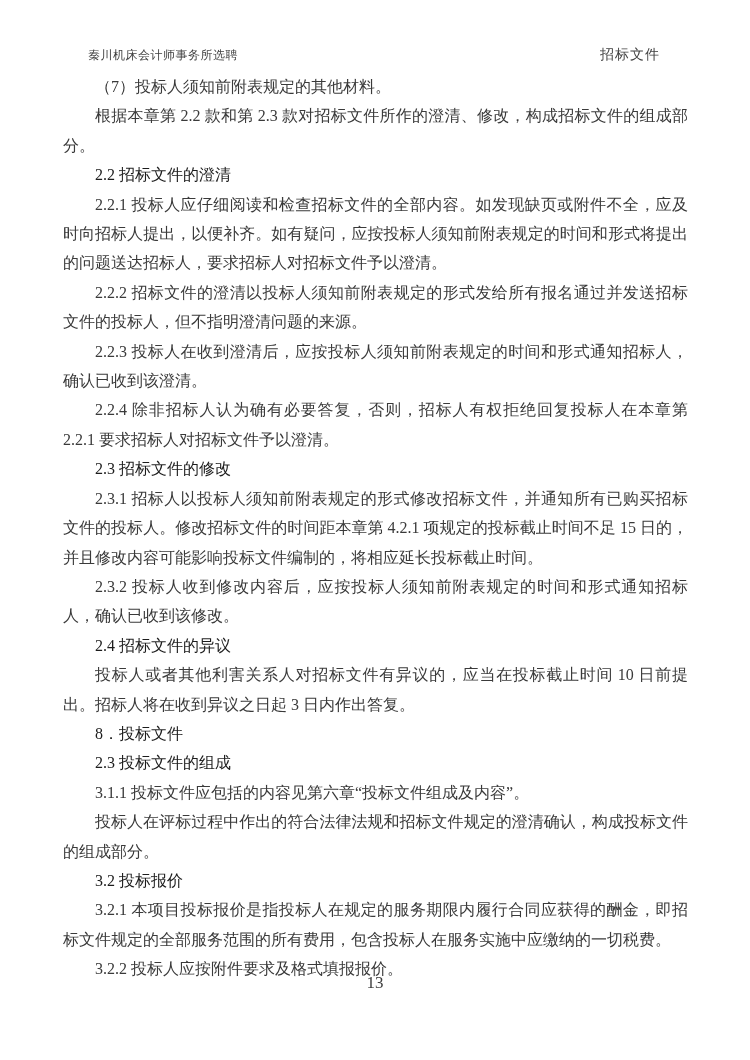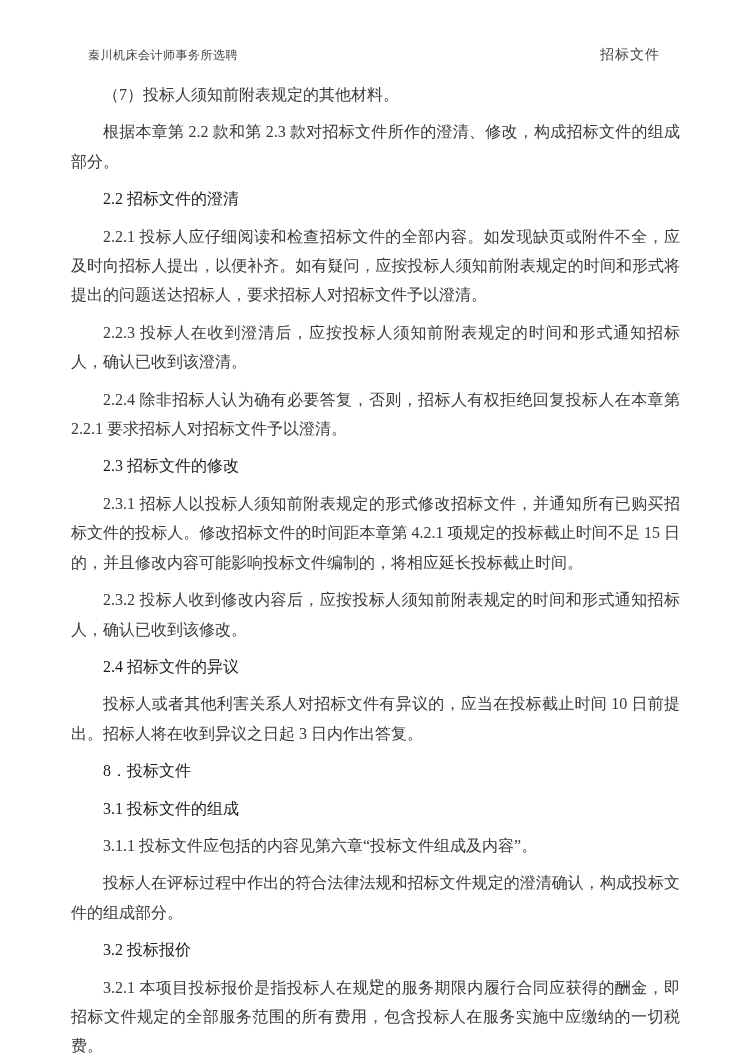--- a/index.html
+++ b/index.html
@@ -38,65 +38,66 @@
     position: absolute;
     top: 72px;
     left: 63px;
     width: 625px;
     font-size: 16px;
     line-height: 29.4px;
     color: #3a3a3a;
     text-align: justify;
   }
   .doc-body p {
-    margin: 8px;
+    margin: 0;
     padding: 0;
     text-indent: 32px;
   }
   .doc-body p.heading {
     font-weight: normal;
     color: #1c1c1c;
     text-align: left;
   }
   .page-footer {
     position: absolute;
     top: 976px;
     left: 0;
     width: 100%;
     text-align: center;
-    font-size: 12px;
+    font-size: 17px;
     line-height: 14px;
     color: #3f3f3f;
   }
 </style>
 </head>
 <body>
 
 <div class="page">
 
   <div class="running-header">
     <span class="hdr-left">秦川机床会计师事务所选聘</span>
     <span class="hdr-right">招标文件</span>
   </div>
 
   <div class="doc-body" id="doc-body">
 
   <p class="body">（7）投标人须知前附表规定的其他材料。</p>
       <p class="body">根据本章第 2.2 款和第 2.3 款对招标文件所作的澄清、修改，构成招标文件的组成部分。</p>
       <p class="heading">2.2 招标文件的澄清</p>
       <p class="body">2.2.1 投标人应仔细阅读和检查招标文件的全部内容。如发现缺页或附件不全，应及时向招标人提出，以便补齐。如有疑问，应按投标人须知前附表规定的时间和形式将提出的问题送达招标人，要求招标人对招标文件予以澄清。</p>
+      <p class="body">2.2.2 招标文件的澄清以投标人须知前附表规定的形式发给所有报名通过并发送招标文件的投标人，但不指明澄清问题的来源。</p>
       <p class="body">2.2.3 投标人在收到澄清后，应按投标人须知前附表规定的时间和形式通知招标人，确认已收到该澄清。</p>
       <p class="body">2.2.4 除非招标人认为确有必要答复，否则，招标人有权拒绝回复投标人在本章第 2.2.1 要求招标人对招标文件予以澄清。</p>
       <p class="heading">2.3 招标文件的修改</p>
       <p class="body">2.3.1 招标人以投标人须知前附表规定的形式修改招标文件，并通知所有已购买招标文件的投标人。修改招标文件的时间距本章第 4.2.1 项规定的投标截止时间不足 15 日的，并且修改内容可能影响投标文件编制的，将相应延长投标截止时间。</p>
       <p class="body">2.3.2 投标人收到修改内容后，应按投标人须知前附表规定的时间和形式通知招标人，确认已收到该修改。</p>
       <p class="heading">2.4 招标文件的异议</p>
       <p class="body">投标人或者其他利害关系人对招标文件有异议的，应当在投标截止时间 10 日前提出。招标人将在收到异议之日起 3 日内作出答复。</p>
       <p class="heading">8．投标文件</p>
-      <p class="heading">3.1 投标文件的组成</p>
+      <p class="heading">2.3 投标文件的组成</p>
       <p class="body">3.1.1 投标文件应包括的内容见第六章“投标文件组成及内容”。</p>
       <p class="body">投标人在评标过程中作出的符合法律法规和招标文件规定的澄清确认，构成投标文件的组成部分。</p>
       <p class="heading">3.2 投标报价</p>
       <p class="body">3.2.1 本项目投标报价是指投标人在规定的服务期限内履行合同应获得的酬金，即招标文件规定的全部服务范围的所有费用，包含投标人在服务实施中应缴纳的一切税费。</p>
       <p class="body">3.2.2 投标人应按附件要求及格式填报报价。</p>
     </div>
 
   <div class="page-footer">
     <span>13</span>
   </div>

